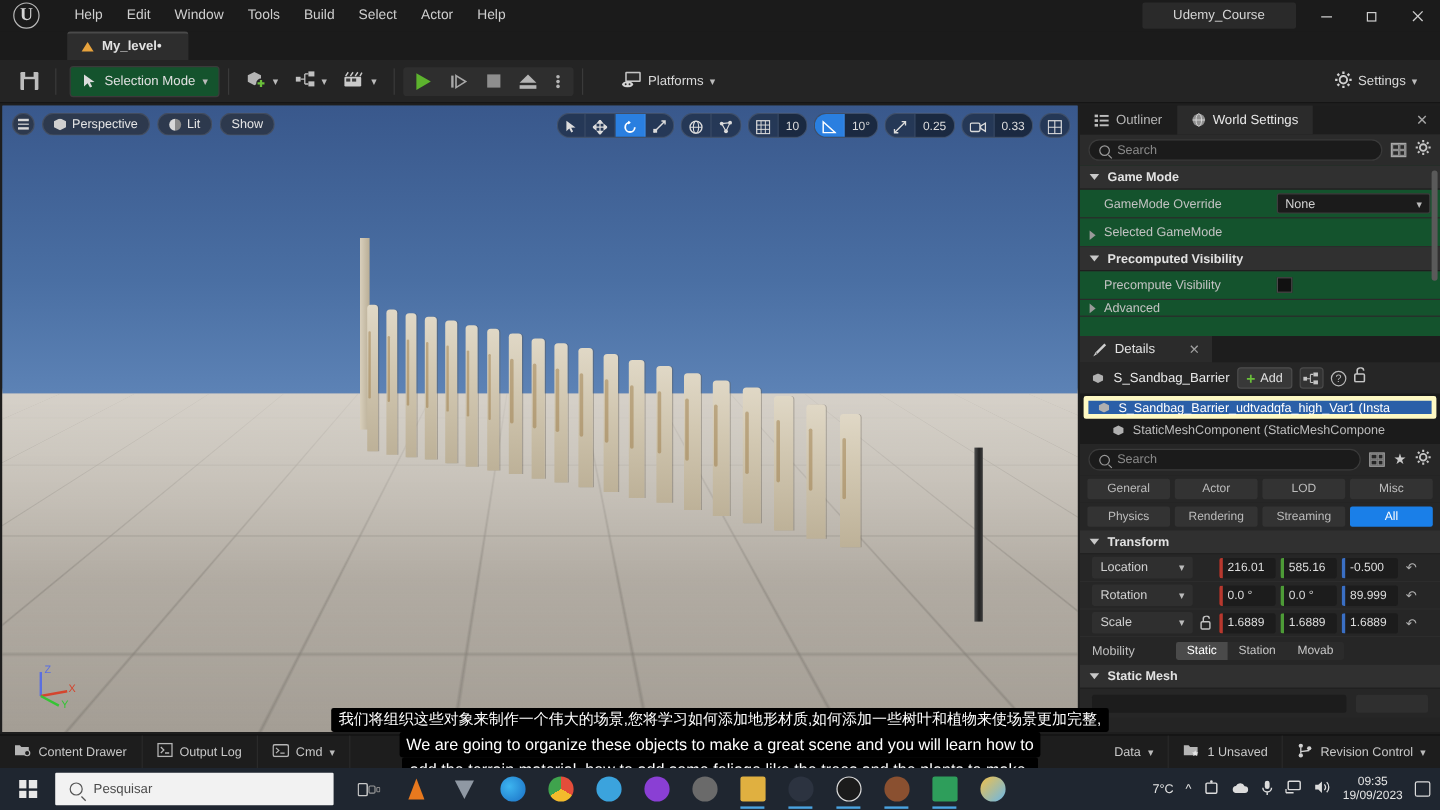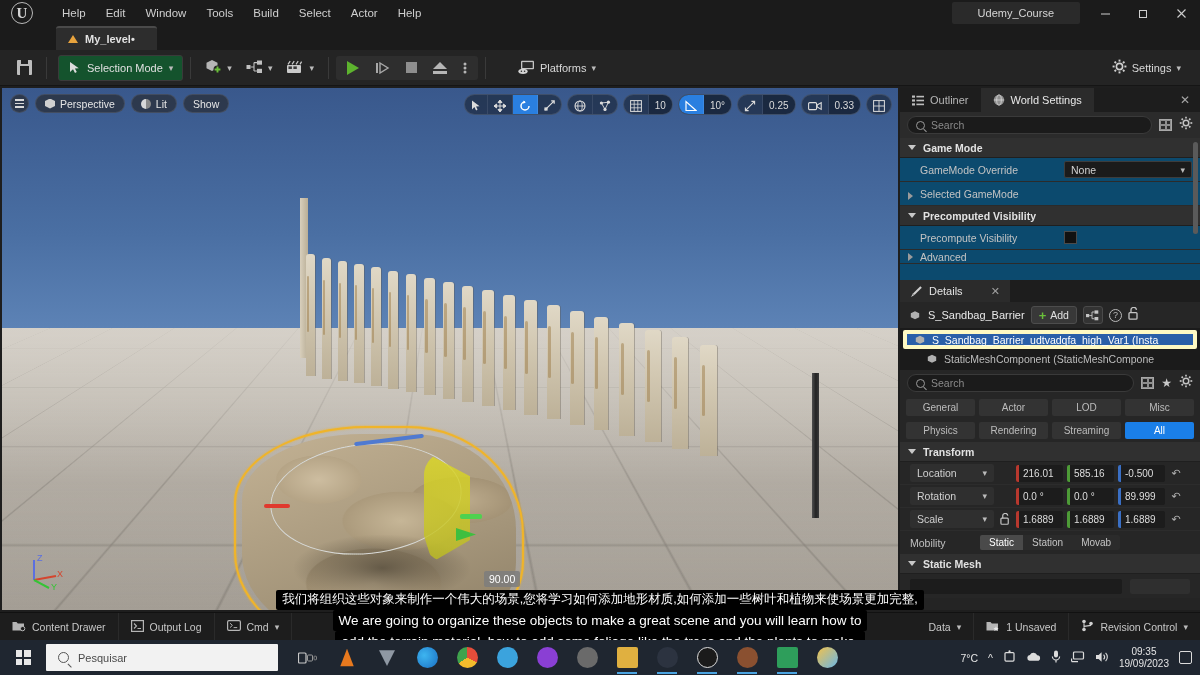--- a/index.html
+++ b/index.html
@@ -254,21 +254,21 @@
     display:flex; align-items:center; gap:6px; padding: 0 8px;
     color:#8a8a8a; font-size:10.5px;
   }
   .mag {
     width:9px;height:9px;border:1.3px solid #9a9a9a;border-radius:50%;position:relative;flex:none;
   }
   .mag:after{content:'';position:absolute;right:-3px;bottom:-3px;width:4px;height:1.3px;background:#9a9a9a;transform:rotate(45deg);}
   .ic-sq { width:13px;height:12px;border:1.3px solid #a8a8a8; display:grid; grid-template-columns:1fr 1fr; grid-template-rows:1fr 1fr; }
   .ic-sq i { border:0.6px solid #8e8e8e; }
 
-  .ws-body { background:#0c4a6e; height:142px; overflow:hidden; position:relative; }
+  .ws-body { background:#14532d; height:142px; overflow:hidden; position:relative; }
   .grp-hdr {
     height:20px; display:flex; align-items:center; gap:7px; padding-left:8px;
     background:#303030; color:#e2e2e2; font-size:10.5px; font-weight:bold;
     border-bottom:1px solid #1f1f1f;
   }
   .tri-d { width:0;height:0;border-left:4.5px solid transparent;border-right:4.5px solid transparent;border-top:5.5px solid #c8c8c8; }
   .tri-r { width:0;height:0;border-top:4.5px solid transparent;border-bottom:4.5px solid transparent;border-left:5.5px solid #9a9a9a; }
   .prow {
     height:24px; display:flex; align-items:center; border-bottom:1px solid #2b2b2b;
     font-size:10.5px; color:#c3c3c3;
@@ -590,33 +590,20 @@
       <div class="picket" style="left:255px; top:91px;  width:13px; height:114px;"></div>
       <div class="picket" style="left:278px; top:97px;  width:14px; height:114px;"></div>
       <div class="picket" style="left:302px; top:103px; width:14px; height:113px;"></div>
       <div class="picket" style="left:327px; top:109px; width:15px; height:113px;"></div>
       <div class="picket" style="left:353px; top:116px; width:16px; height:112px;"></div>
       <div class="picket" style="left:380px; top:123px; width:16px; height:112px;"></div>
       <div class="picket" style="left:408px; top:131px; width:17px; height:111px;"></div>
     </div>
     <div class="lamppost"></div>
 
-    <div class="sandbags">
-      <div class="sb-body"></div>
-      <div class="sb-shade"></div>
-      <div class="sb-outline"></div>
-      <div class="gizmo-ring dotted"></div>
-      <div class="gizmo-ring"></div>
-      <div class="gizmo-arc-y"></div>
-      <div class="gz-red"></div>
-      <div class="gz-blue"></div>
-      <div class="gz-green"></div>
-      <div class="gz-green2"></div>
-      <div class="angle-badge">90.00</div>
-    </div>
 
     <div class="vp-tl">
       <div class="vpill round">
         <span class="hamb">
             <i></i>
             <i></i>
             <i></i>
           </span>
       </div>
       <div class="vpill">

